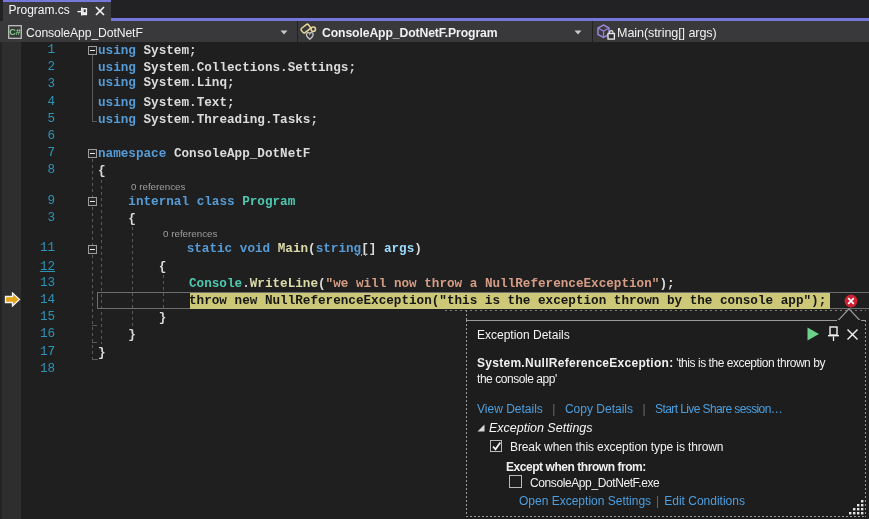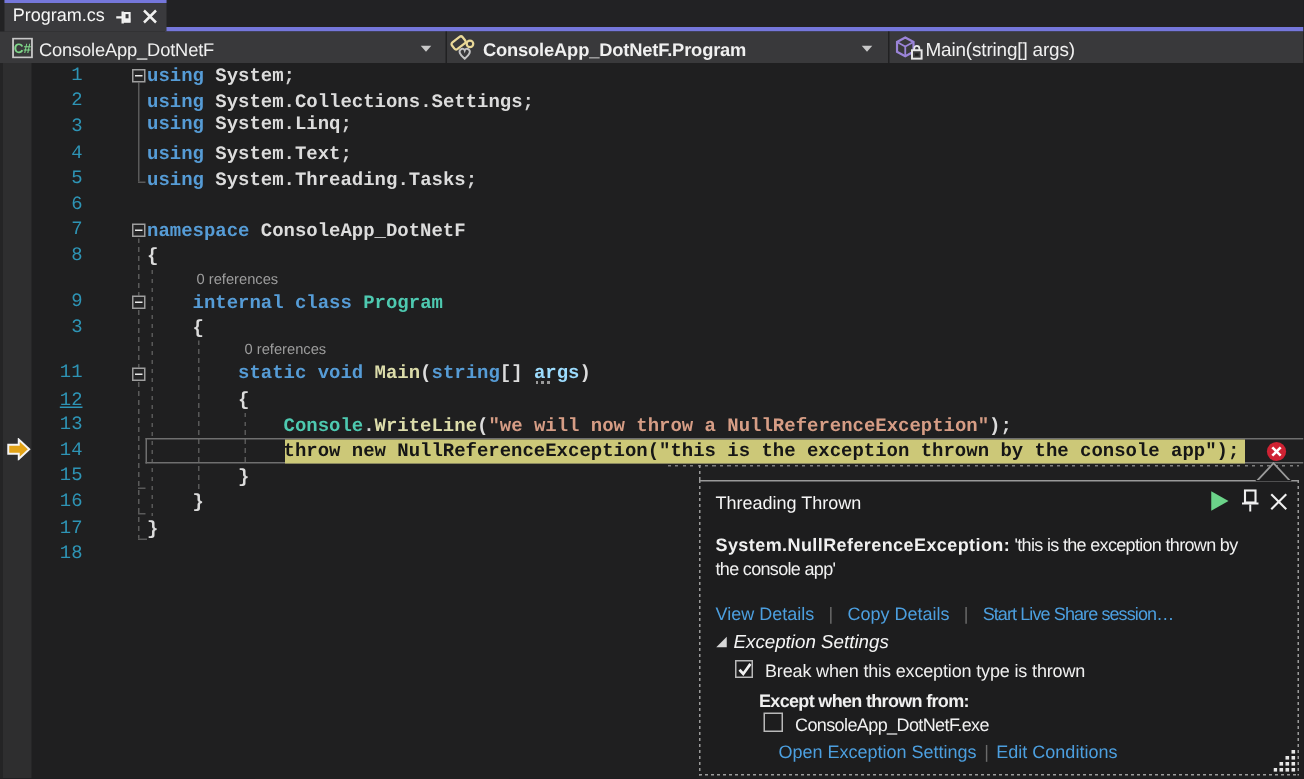--- a/index.html
+++ b/index.html
@@ -128,21 +128,21 @@
     <pre><span class="w">{</span></pre>
   </div>
 <div class="cl" style="left:131px;top:180px;">0 references</div>
 <div class="codeline" style="top:192.8px;">
     <pre>    <span class="k">internal</span> <span class="k">class</span> <span class="t">Program</span></pre>
   </div>
 <div class="codeline" style="top:210px;">
     <pre>    <span class="w">{</span></pre>
   </div>
 <div class="cl" style="left:163px;top:227.2px;">0 references</div>
-<div class="codeline" style="top:240.4px;">
+<div class="codeline" style="top:240.4px;margin-left:28px;">
     <pre>        <span class="k">static</span> <span class="k">void</span> <span class="m">Main</span><span class="w">(</span><span class="k">string</span><span class="w">[] </span><span style="color:#9cdcfe">args</span><span class="w">)</span></pre>
   </div>
 <div class="codeline" style="top:257.6px;">
     <pre>        <span class="w">{</span></pre>
   </div>
 <div class="codeline" style="top:274.8px;">
     <pre>            <span class="t">Console</span>.<span class="m">WriteLine</span><span class="w">(</span><span class="s">"we will now throw a NullReferenceException"</span><span class="w">);</span></pre>
   </div>
 <div class="codeline" style="top:309.2px;">
     <pre>        <span class="w">}</span></pre>
@@ -177,21 +177,21 @@
 <div class="abs" style="left:466px;top:320px;width:1px;height:197px;background-image:repeating-linear-gradient(to bottom,#9a9a9a 0 2px,transparent 2px 4px);"></div>
 <div class="abs" style="left:865px;top:320px;width:1px;height:197px;background-image:repeating-linear-gradient(to bottom,#9a9a9a 0 2px,transparent 2px 4px);"></div>
 <div class="abs" style="left:466px;top:516px;width:400px;height:1px;background-image:repeating-linear-gradient(to right,#9a9a9a 0 2px,transparent 2px 4px);"></div>
 <div class="abs" style="left:466px;top:310px;width:1px;height:10px;background-image:repeating-linear-gradient(to bottom,#9a9a9a 0 2px,transparent 2px 4px);"></div>
 
 <svg class="abs" style="left:837px;top:308px;" width="24" height="13" viewBox="0 0 24 13">
   <polygon points="1,12.6 12,0.8 23,12.6" fill="#1d1d1e" stroke="#9a9a9a" stroke-width="1.2"></polygon>
   <rect x="0" y="12" width="24" height="1.2" fill="#1d1d1e"></rect>
 </svg>
 
-<div class="abs" style="left:477px;top:328px;color:#f5f5f5;font-size:12px;">Threading Thrown</div>
+<div class="abs" style="left:477px;top:328px;color:#f5f5f5;font-size:12px;">Exception Details</div>
 <svg class="abs" style="left:806px;top:327px;" width="14" height="14" viewBox="0 0 14 14">
   <polygon points="1.5,0.5 1.5,13.5 13,7" fill="#6bd389"></polygon>
 </svg>
 <svg class="abs" style="left:827px;top:326px;" width="13" height="16" viewBox="0 0 13 16">
   <g stroke="#f0f0f0" fill="none">
     <rect x="3" y="1" width="7" height="8" stroke-width="1.4"></rect>
     <line x1="1" y1="9.7" x2="12" y2="9.7" stroke-width="1.4"></line>
     <line x1="6.5" y1="10.4" x2="6.5" y2="15" stroke-width="1.3"></line>
   </g>
 </svg>

